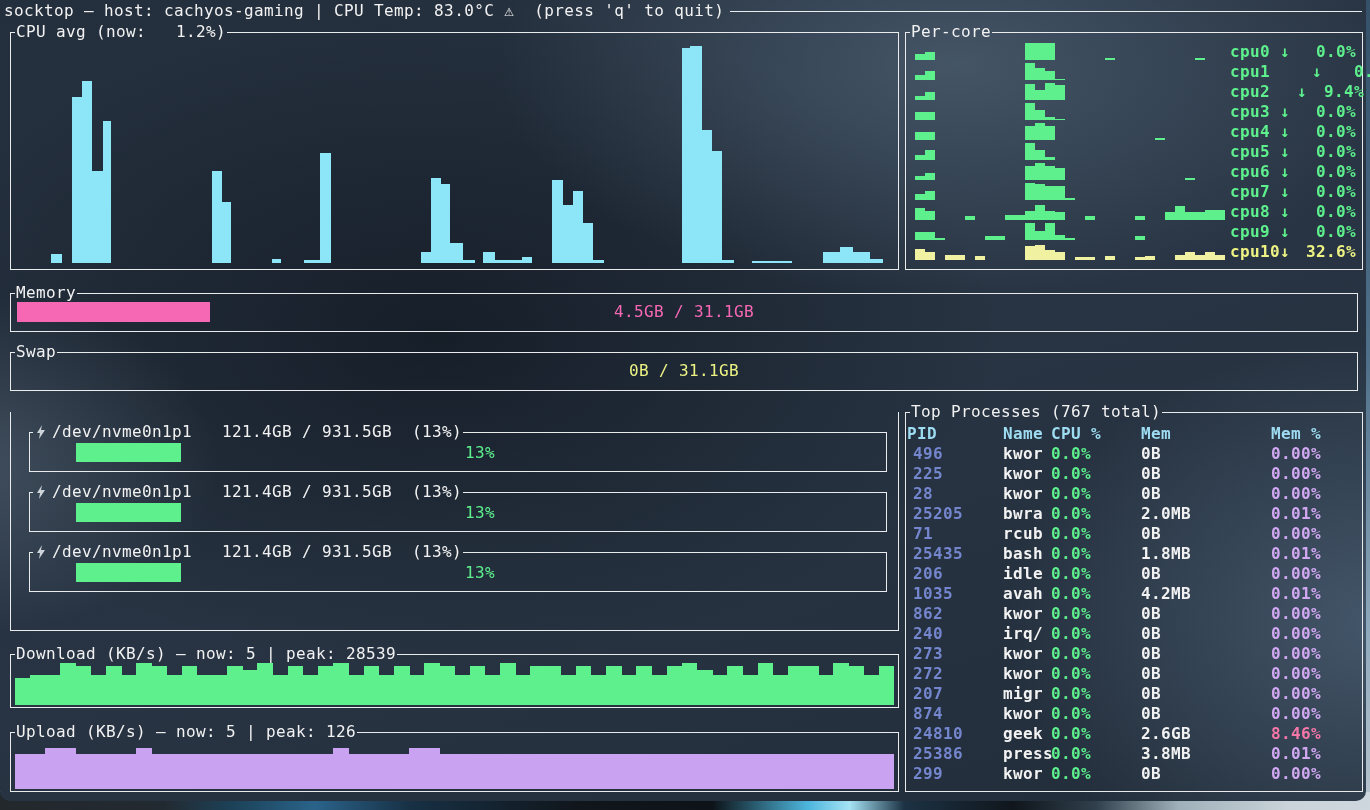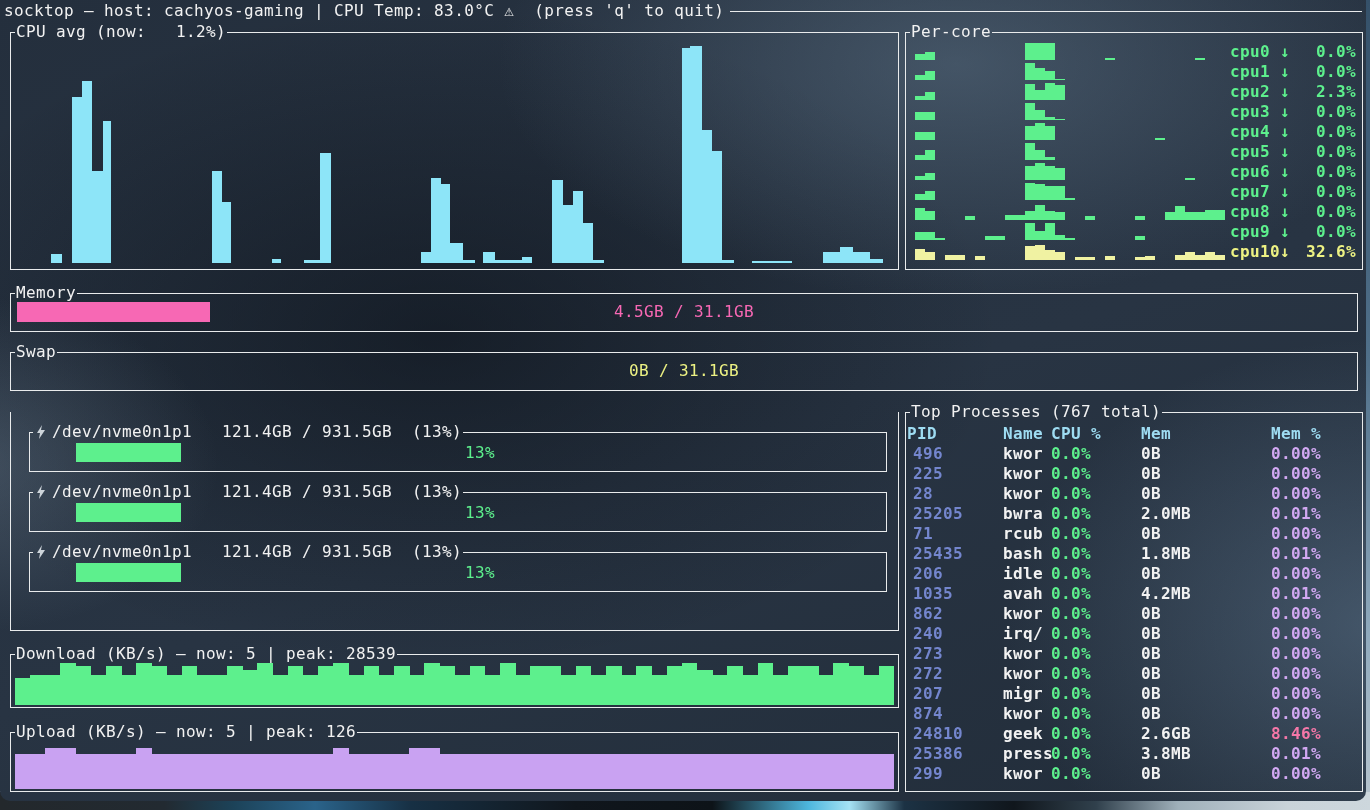--- a/index.html
+++ b/index.html
@@ -146,39 +146,39 @@
         </div>
         <div class="core-row" style="top: 20px;">
           <div class="spark">
             <div style="left: 0px; width: 10px; height: 30%; background: rgb(93, 240, 141);"></div>
             <div style="left: 10px; width: 10px; height: 55%; background: rgb(93, 240, 141);"></div>
             <div style="left: 110px; width: 10px; height: 100%; background: rgb(93, 240, 141);"></div>
             <div style="left: 120px; width: 10px; height: 70%; background: rgb(93, 240, 141);"></div>
             <div style="left: 130px; width: 10px; height: 55%; background: rgb(93, 240, 141);"></div>
             <div style="left: 140px; width: 10px; height: 8%; background: rgb(93, 240, 141);"></div>
           </div>
-          <div class="core-label" style="color: rgb(93, 240, 141);">
+          <div class="core-label" style="color: rgb(93, 240, 141); gap: 32px;">
             <span>cpu1 </span>
             <span>↓</span>
             <span class="core-val">0.0%</span>
           </div>
         </div>
         <div class="core-row" style="top: 40px;">
           <div class="spark">
             <div style="left: 0px; width: 10px; height: 25%; background: rgb(93, 240, 141);"></div>
             <div style="left: 10px; width: 10px; height: 45%; background: rgb(93, 240, 141);"></div>
             <div style="left: 110px; width: 10px; height: 95%; background: rgb(93, 240, 141);"></div>
             <div style="left: 120px; width: 10px; height: 60%; background: rgb(93, 240, 141);"></div>
             <div style="left: 130px; width: 10px; height: 100%; background: rgb(93, 240, 141);"></div>
             <div style="left: 140px; width: 10px; height: 90%; background: rgb(93, 240, 141);"></div>
           </div>
-          <div class="core-label" style="color: rgb(93, 240, 141);">
+          <div class="core-label" style="color: rgb(93, 240, 141); gap: 17px;">
             <span>cpu2 </span>
             <span>↓</span>
-            <span class="core-val">2.3%</span>
+            <span class="core-val">9.4%</span>
           </div>
         </div>
         <div class="core-row" style="top: 60px;">
           <div class="spark">
             <div style="left: 0px; width: 10px; height: 50%; background: rgb(93, 240, 141);"></div>
             <div style="left: 10px; width: 10px; height: 50%; background: rgb(93, 240, 141);"></div>
             <div style="left: 110px; width: 10px; height: 100%; background: rgb(93, 240, 141);"></div>
             <div style="left: 120px; width: 10px; height: 60%; background: rgb(93, 240, 141);"></div>
             <div style="left: 130px; width: 10px; height: 15%; background: rgb(93, 240, 141);"></div>
             <div style="left: 140px; width: 10px; height: 8%; background: rgb(93, 240, 141);"></div>

